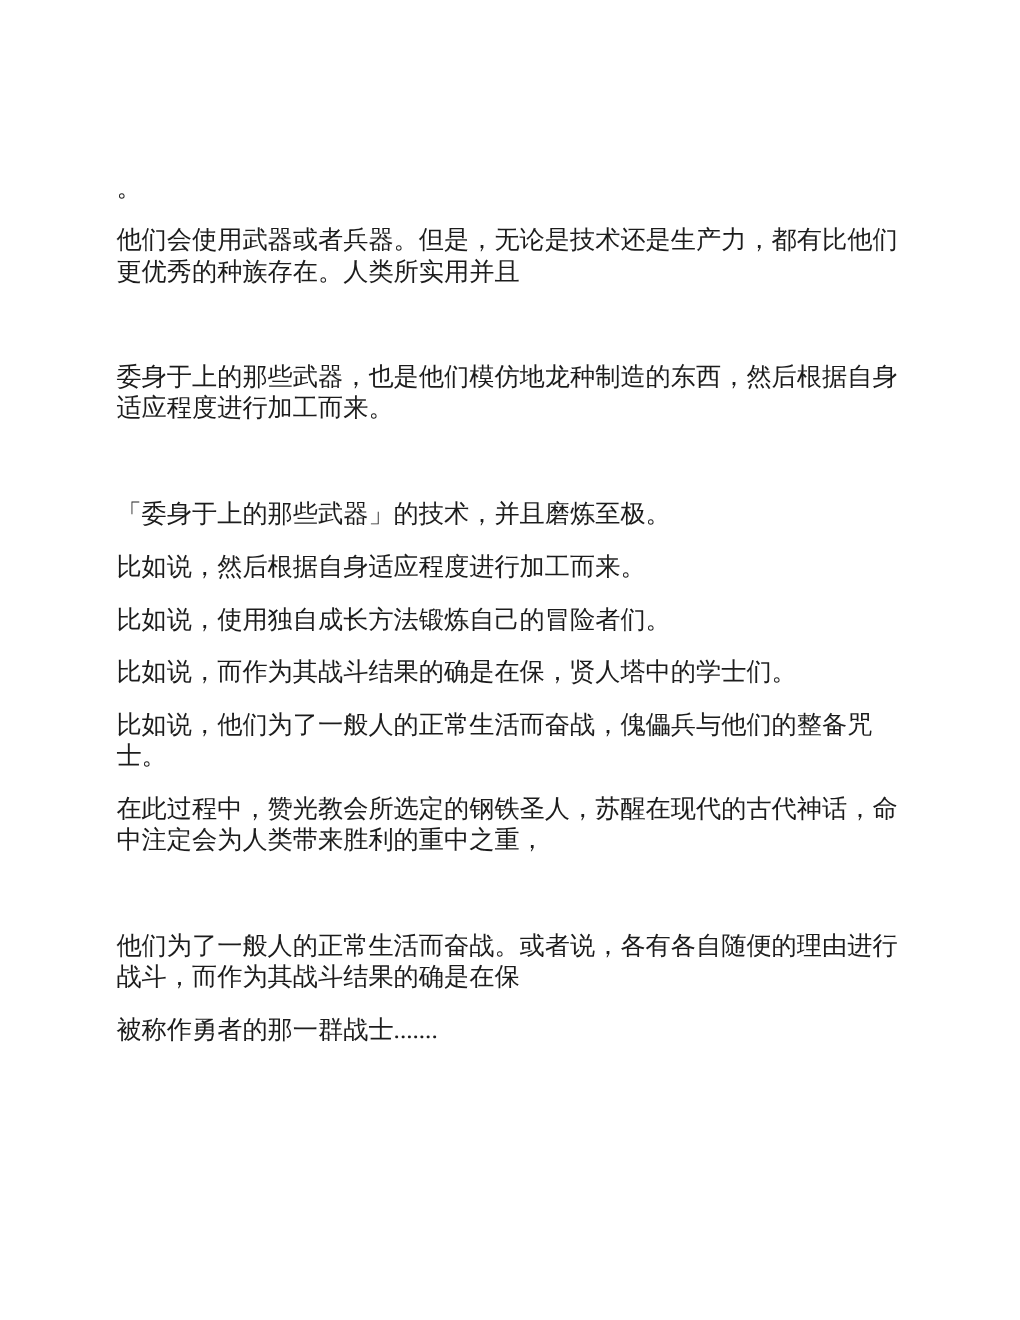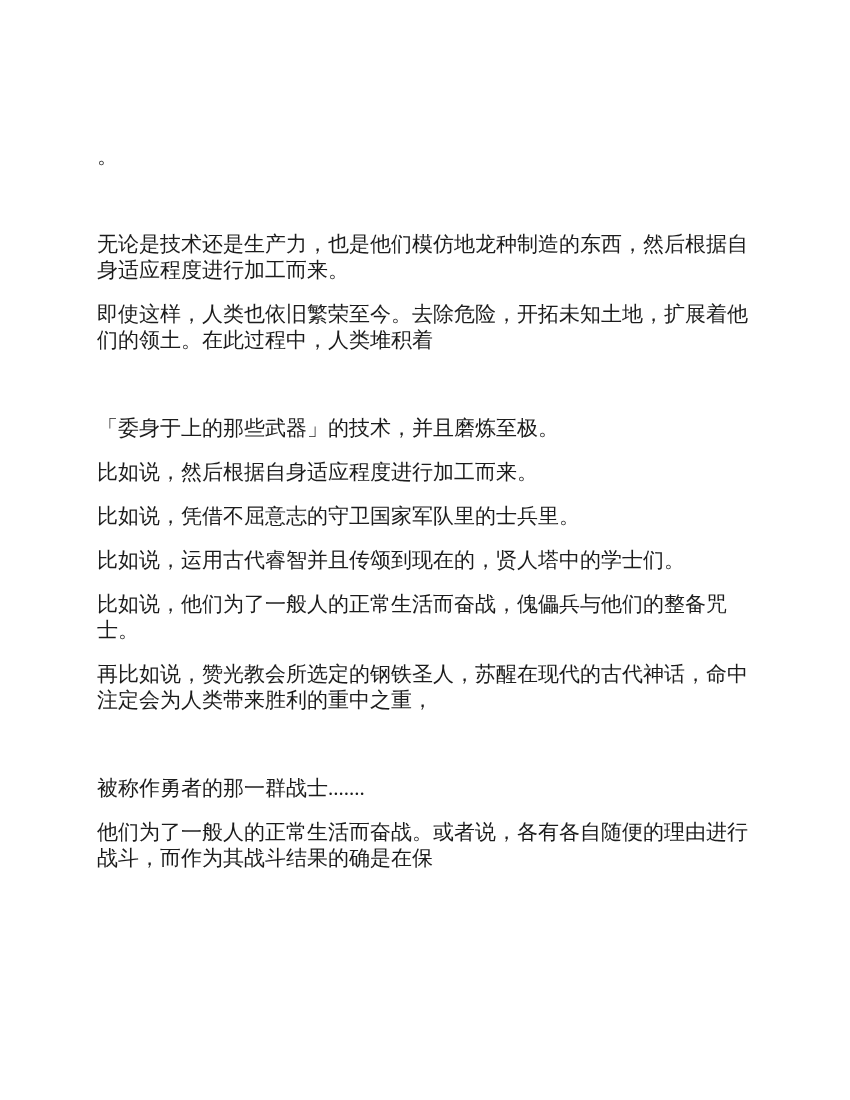--- a/index.html
+++ b/index.html
@@ -35,27 +35,27 @@
   .text-column p.blank {
     min-height: 26px;
   }
 </style>
 </head>
 <body>
 
 <div class="page">
   <div class="text-column">
     <p>。</p>
+    <p>他们会使用武器或者兵器。但是，无论是技术还是生产力，都有比他们更优秀的种族存在。人类所实用并且</p>
     <p class="blank"></p>
-    <p>无论是技术还是生产力，也是他们模仿地龙种制造的东西，然后根据自身适应程度进行加工而来。</p>
-    <p>即使这样，人类也依旧繁荣至今。去除危险，开拓未知土地，扩展着他们的领土。在此过程中，人类堆积着</p>
+    <p>委身于上的那些武器，也是他们模仿地龙种制造的东西，然后根据自身适应程度进行加工而来。</p>
     <p class="blank"></p>
     <p>「委身于上的那些武器」的技术，并且磨炼至极。</p>
     <p>比如说，然后根据自身适应程度进行加工而来。</p>
-    <p>比如说，凭借不屈意志的守卫国家军队里的士兵里。</p>
-    <p>比如说，运用古代睿智并且传颂到现在的，贤人塔中的学士们。</p>
+    <p>比如说，使用独自成长方法锻炼自己的冒险者们。</p>
+    <p>比如说，而作为其战斗结果的确是在保，贤人塔中的学士们。</p>
     <p>比如说，他们为了一般人的正常生活而奋战，傀儡兵与他们的整备咒士。</p>
-    <p>再比如说，赞光教会所选定的钢铁圣人，苏醒在现代的古代神话，命中注定会为人类带来胜利的重中之重，</p>
+    <p>在此过程中，赞光教会所选定的钢铁圣人，苏醒在现代的古代神话，命中注定会为人类带来胜利的重中之重，</p>
     <p class="blank"></p>
+    <p>他们为了一般人的正常生活而奋战。或者说，各有各自随便的理由进行战斗，而作为其战斗结果的确是在保</p>
     <p>被称作勇者的那一群战士.......</p>
-    <p>他们为了一般人的正常生活而奋战。或者说，各有各自随便的理由进行战斗，而作为其战斗结果的确是在保</p>
   </div>
 </div>
 
 </body></html>

